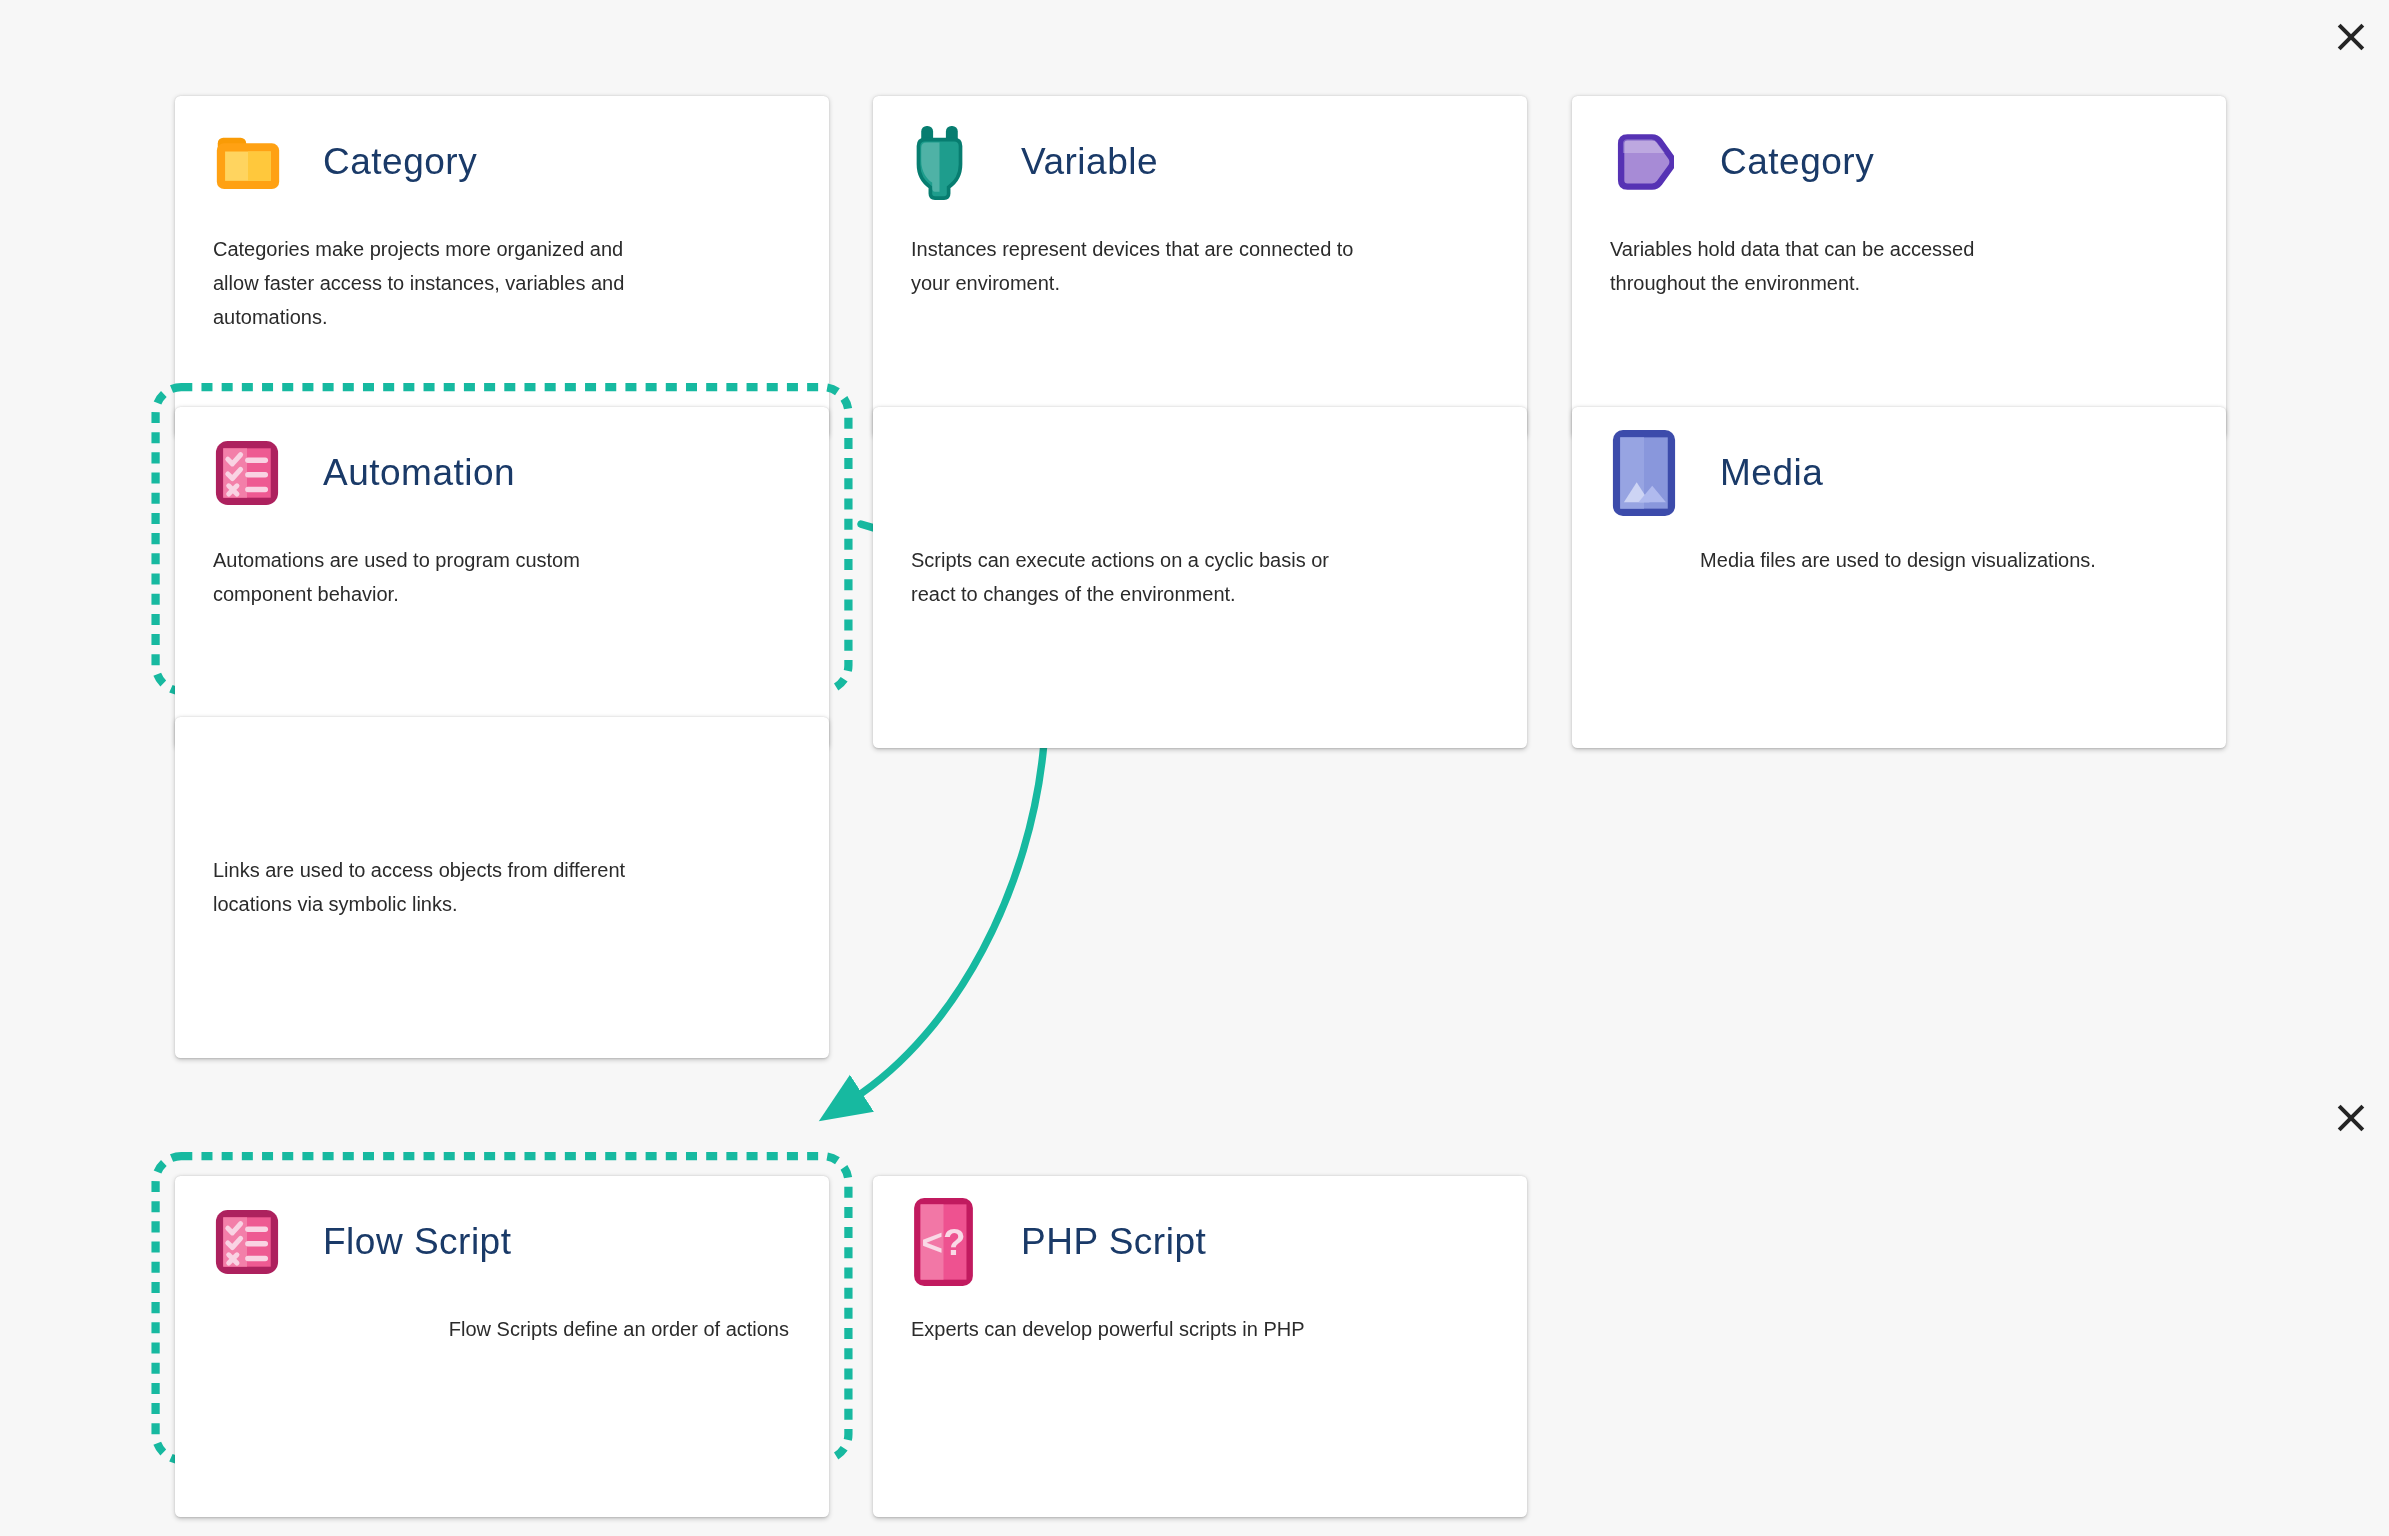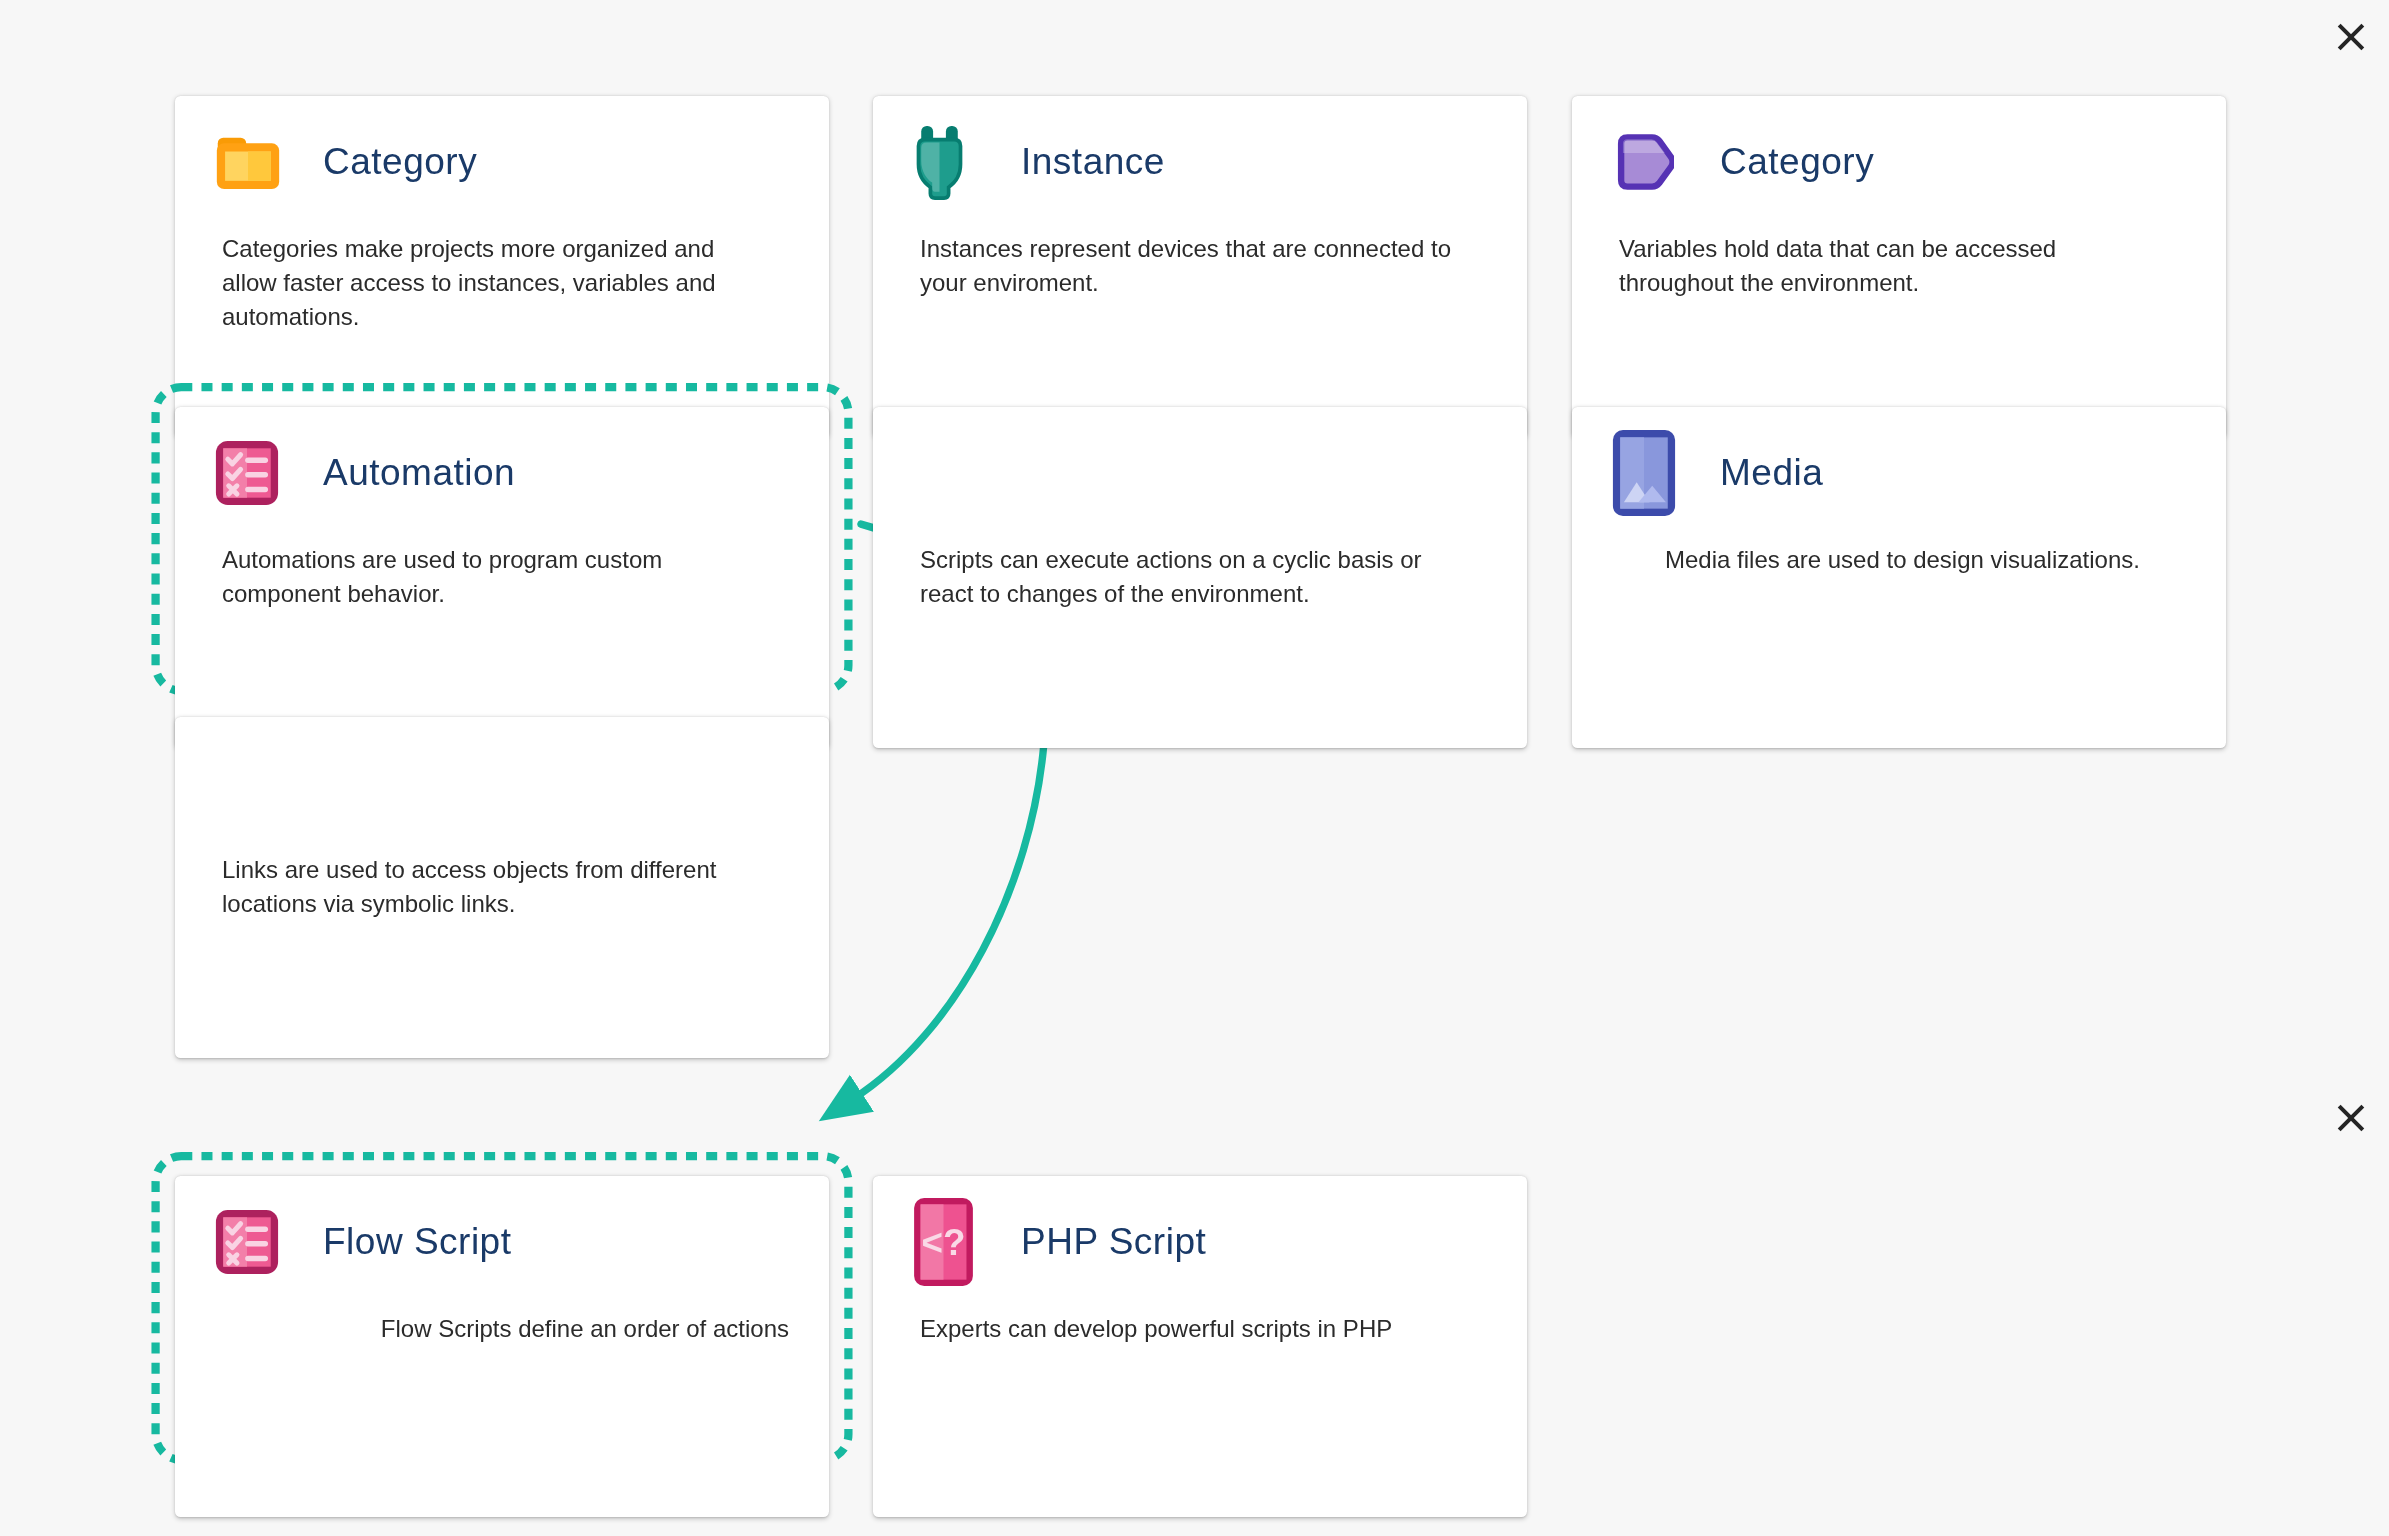--- a/index.html
+++ b/index.html
@@ -16,22 +16,22 @@
   .card-header{
     position:absolute;top:0;left:40px;right:18.4px;height:132px;
     display:flex;align-items:center;
   }
   .icon-box{width:108px;flex:0 0 108px;display:flex;align-items:center;}
   .card-title{
     margin:0;font-size:37px;font-weight:400;color:#1A3A68;letter-spacing:0.5px;
     white-space:nowrap;
   }
   .card-desc{
-    position:absolute;top:136px;left:47px;right:40px;margin:0;
-    font-size:24px;line-height:34px;color:#2B2B2B;white-space:pre-line;
+    position:absolute;top:136px;left:38px;right:40px;margin:0;
+    font-size:20px;line-height:34px;color:#2B2B2B;white-space:pre-line;
   }
   .highlight-outline{position:absolute;pointer-events:none;}
   #arrow-overlay{position:absolute;left:0;top:0;pointer-events:none;}
   .close-btn{
     position:absolute;left:2331px;width:40px;height:40px;cursor:pointer;
     display:flex;align-items:center;justify-content:center;
   }
 </style>
 </head>
 <body>
@@ -67,21 +67,21 @@
     <div class="card" style="left: 873px; top: 96px;">
       <div class="card-header">
         <div class="icon-box">
     <svg width="53" height="75" viewBox="0 0 58 82">
       <rect x="9" y="1" width="13" height="22" rx="6" fill="#077D70"></rect>
       <rect x="36" y="1" width="13" height="22" rx="6" fill="#077D70"></rect>
       <path d="M13 16 h32 q7 0 7 7 v20 c0 13 -7 21 -13 25 v7 q0 5 -5 5 h-10 q-5 0 -5 -5 v-7 c-6 -4 -13 -12 -13 -25 v-20 q0 -7 7 -7 z" fill="#1E9D8D" stroke="#077D70" stroke-width="4"></path>
       <path d="M15 19 h14 v54 h-5 q-3 0 -3 -4 v-6 c-6 -4 -12 -12 -12 -24 v-14 q0 -6 6 -6 z" fill="rgba(255,255,255,0.22)"></path>
     </svg>
         </div>
-        <h2 class="card-title">Instance</h2>
+        <h2 class="card-title">Variable</h2>
       </div>
       <p class="card-desc">Instances represent devices that are connected to
 your enviroment.</p>
     </div>
 
     <div class="card" style="left: 1572px; top: 96px;">
       <div class="card-header">
         <div class="icon-box">
     <svg width="62" height="62" viewBox="0 0 68 68">
       <path d="M10 14 q0 -7 7 -7 h27 q5 0 8 4 l13 18 q3 5 0 10 l-13 18 q-3 4 -8 4 h-27 q-7 0 -7 -7 z" fill="#A78BD6" stroke="#5632B4" stroke-width="7"></path>

